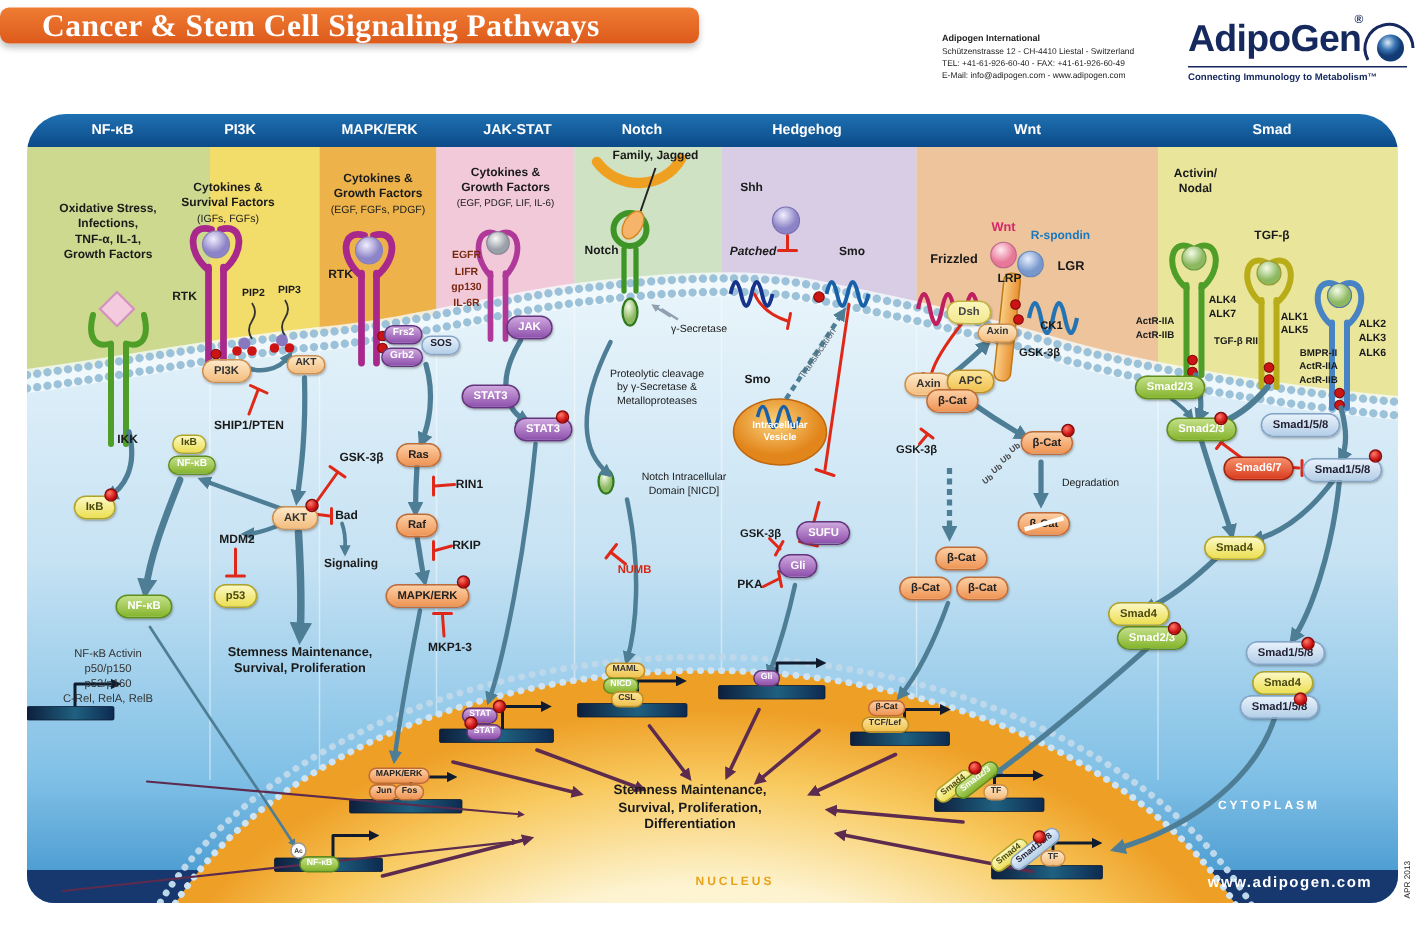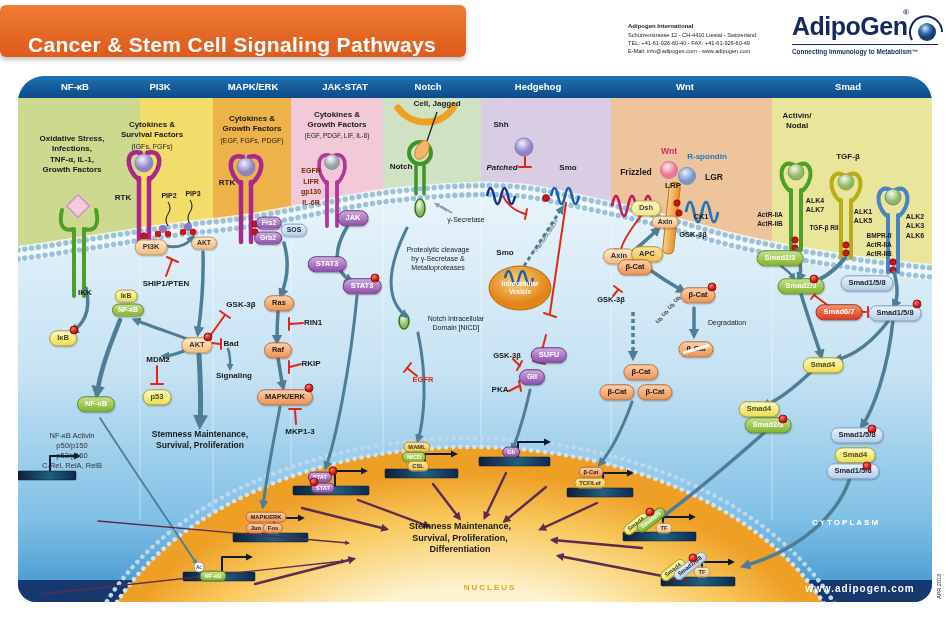--- a/index.html
+++ b/index.html
@@ -1,21 +1,21 @@
 <!DOCTYPE html>
 <html><head>
 <meta charset="utf-8">
 <style>
   html,body{margin:0;padding:0;background:#fff;}
   .page{position:relative;width:950px;height:634px;overflow:hidden;background:#fff;
         font-family:"Liberation Sans",sans-serif;}
   
-  .titlebar{position:absolute;left:0;top:5px;width:466px;height:52px;
+  .titlebar{position:absolute;left:0;top:5px;width:466px;height:24px;
     background:linear-gradient(#ef7c33,#dd5a1b);border-radius:6px;
-    display:flex;align-items:flex-end;box-shadow:0 3px 4px rgba(120,120,120,.45);}
+    display:flex;align-items:center;box-shadow:0 3px 4px rgba(120,120,120,.45);font-family:Liberation Serif, serif;}
   .titlebar span{color:#fff;font-size:21px;font-weight:bold;padding-left:28px;letter-spacing:.3px;}
   .company{position:absolute;left:628px;top:22px;color:#222;line-height:1.45;}
   .company .c1{font-size:6px;font-weight:bold;}
   .company .c2{font-size:5.6px;}
   .logo{position:absolute;left:790px;top:6px;width:152px;height:58px;}
   .logo .nm{position:absolute;left:2px;top:6px;font-size:25px;font-weight:bold;color:#16295f;letter-spacing:-.5px;}
   .logo .reg{position:absolute;left:113px;top:2px;font-size:8px;font-weight:bold;color:#16295f;}
   .logo .rule{position:absolute;left:2px;top:38px;width:146px;border-top:1.6px solid #16295f;}
   .logo .tag{position:absolute;left:2px;top:42px;font-size:6.4px;font-weight:bold;color:#16295f;}
   .logo svg{position:absolute;left:116px;top:4px;}
@@ -467,29 +467,29 @@
       <div class="lb" style="left:313px;top:318px;">RIN1</div>
       <div class="lb" style="left:311px;top:359px;">RKIP</div>
       <div class="lb" style="left:300px;top:427px;">MKP1-3</div>
       <div class="lb" style="left:337px;top:110px;">Cytokines &amp;
 Growth Factors</div>
       <div class="lb n s65" style="left:337px;top:132px;">(EGF, PDGF, LIF, IL-6)</div>
       <div class="lb s7 maroon" style="left:311px;top:166px;">EGFR
 LIFR
 gp130
 IL-6R</div>
-      <div class="lb" style="left:437px;top:99px;">Cell, Jagged</div>
+      <div class="lb" style="left:437px;top:99px;">Family, Jagged</div>
       <div class="lb" style="left:401px;top:162px;">Notch</div>
       <div class="lb n s7" style="left:466px;top:215px;">γ-Secretase</div>
       <div class="lb n s7" style="left:438px;top:245px;">Proteolytic cleavage
 by γ-Secretase &amp;
 Metalloproteases</div>
       <div class="lb n s7" style="left:456px;top:314px;">Notch Intracellular
 Domain [NICD]</div>
-      <div class="lb s75 red" style="left:423px;top:375px;">EGFR</div>
+      <div class="lb s75 red" style="left:423px;top:375px;">NUMB</div>
       <div class="lb" style="left:501px;top:120px;">Shh</div>
       <div class="lb" style="left:502px;top:163px;font-style:italic;">Patched</div>
       <div class="lb" style="left:568px;top:163px;">Smo</div>
       <div class="lb n s65 gray rotT" style="left:546px;top:232px;">Translocation</div>
       <div class="lb" style="left:505px;top:248px;">Smo</div>
       <div class="lb s65 white" style="left:520px;top:280px;">Intracellular
 Vesicle</div>
       <div class="lb s75" style="left:507px;top:351px;">GSK-3β</div>
       <div class="lb" style="left:500px;top:385px;">PKA</div>
       <div class="lb s85 pink" style="left:669px;top:146px;">Wnt</div>
@@ -519,21 +519,21 @@
       <div class="lb s7 lht" style="left:915px;top:212px;">ALK2
 ALK3
 ALK6</div>
       <div class="lb s65 lht" style="left:879px;top:232px;">BMPR-II
 ActR-IIA
 ActR-IIB</div>
       <div class="lb s9" style="left:460px;top:521px;">Stemness Maintenance,
 Survival, Proliferation,
 Differentiation</div>
       <div class="lb gold" style="left:490px;top:583px;">NUCLEUS</div>
-      <div class="lb white ls2" style="left:846px;top:518px;">CYTOPLASM</div>
+      <div class="lb white ls2" style="left:846px;top:532px;">CYTOPLASM</div>
       <div class="website" style="left:860px;top:583px;">www.adipogen.com</div>
 
       <div class="pl p-yellow sm" style="left:126px;top:296px;">IκB</div>
       <div class="pl p-green sm" style="left:128px;top:310px;">NF-κB</div>
       <div class="pl p-yellow" style="left:63px;top:338px;">IκB</div>
       <div class="pl p-green" style="left:96px;top:404px;">NF-κB</div>
       <div class="pl p-tan" style="left:151px;top:247px;">PI3K</div>
       <div class="pl p-tan sm" style="left:204px;top:243px;">AKT</div>
       <div class="pl p-tan" style="left:197px;top:345px;">AKT</div>
       <div class="pl p-yellow" style="left:157px;top:397px;">p53</div>

